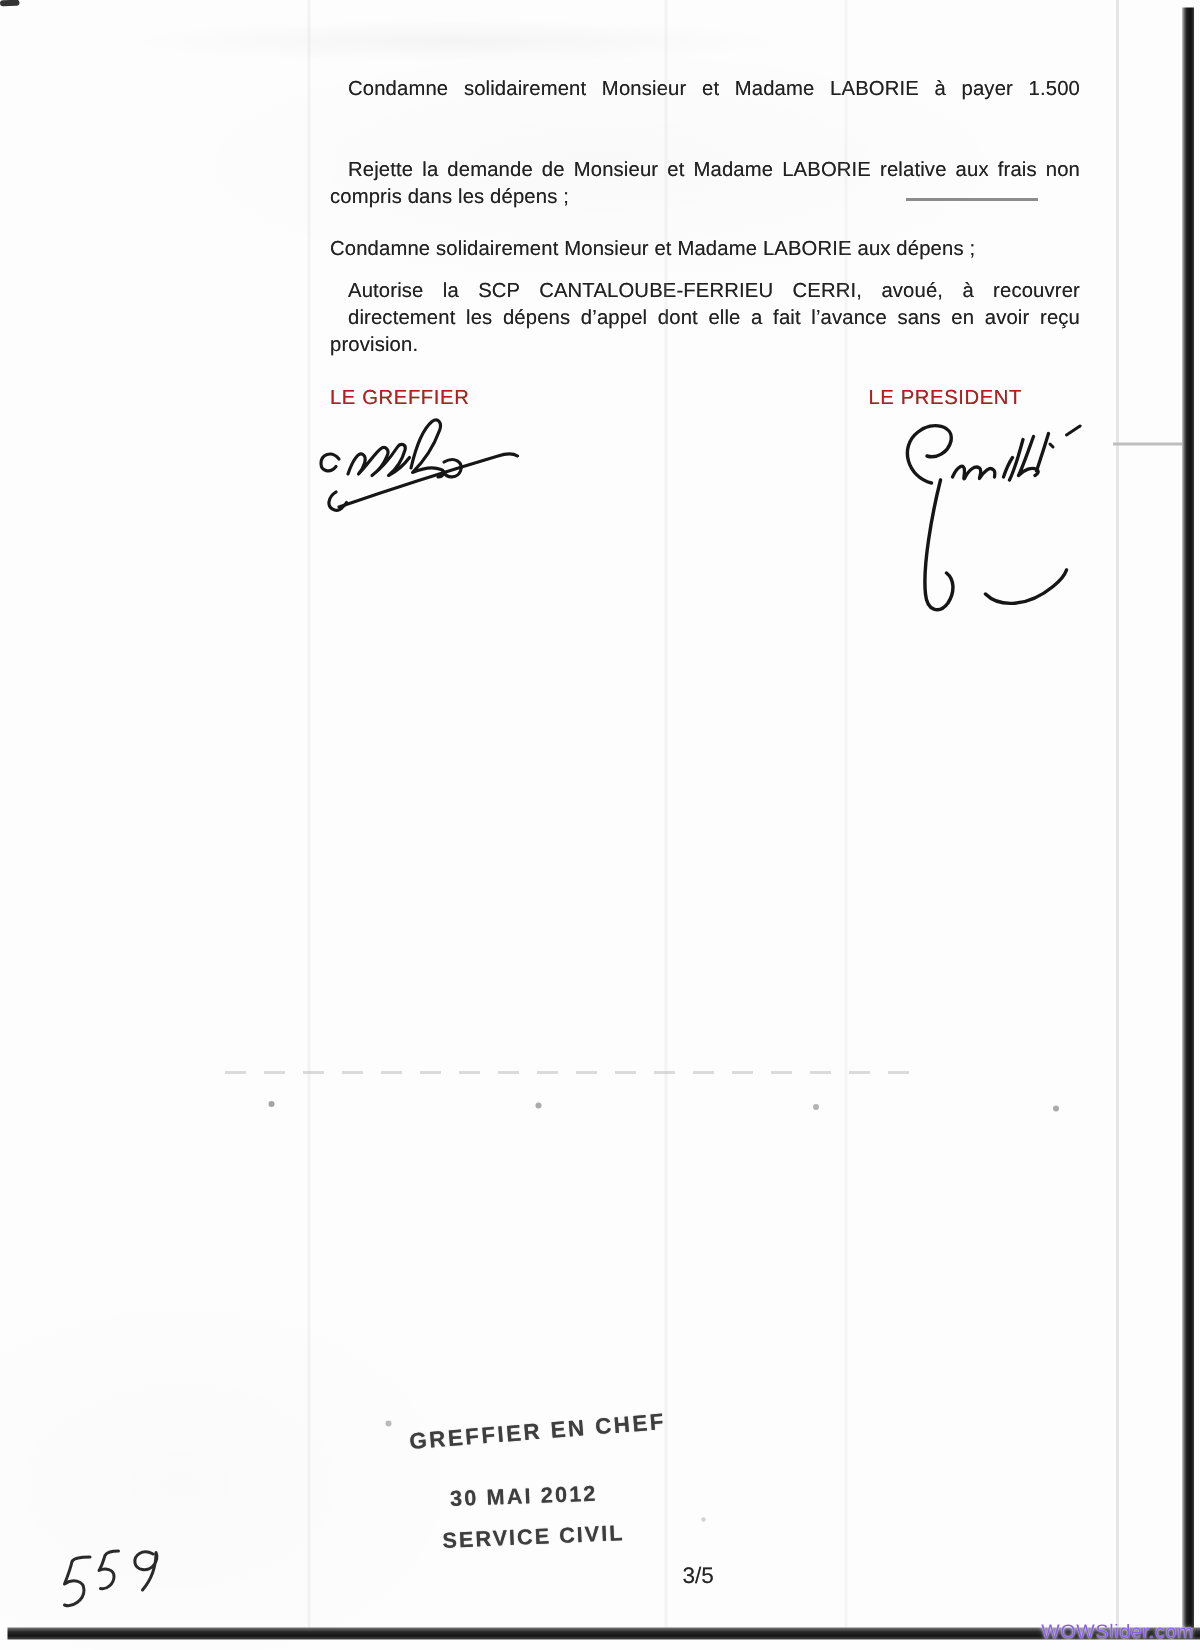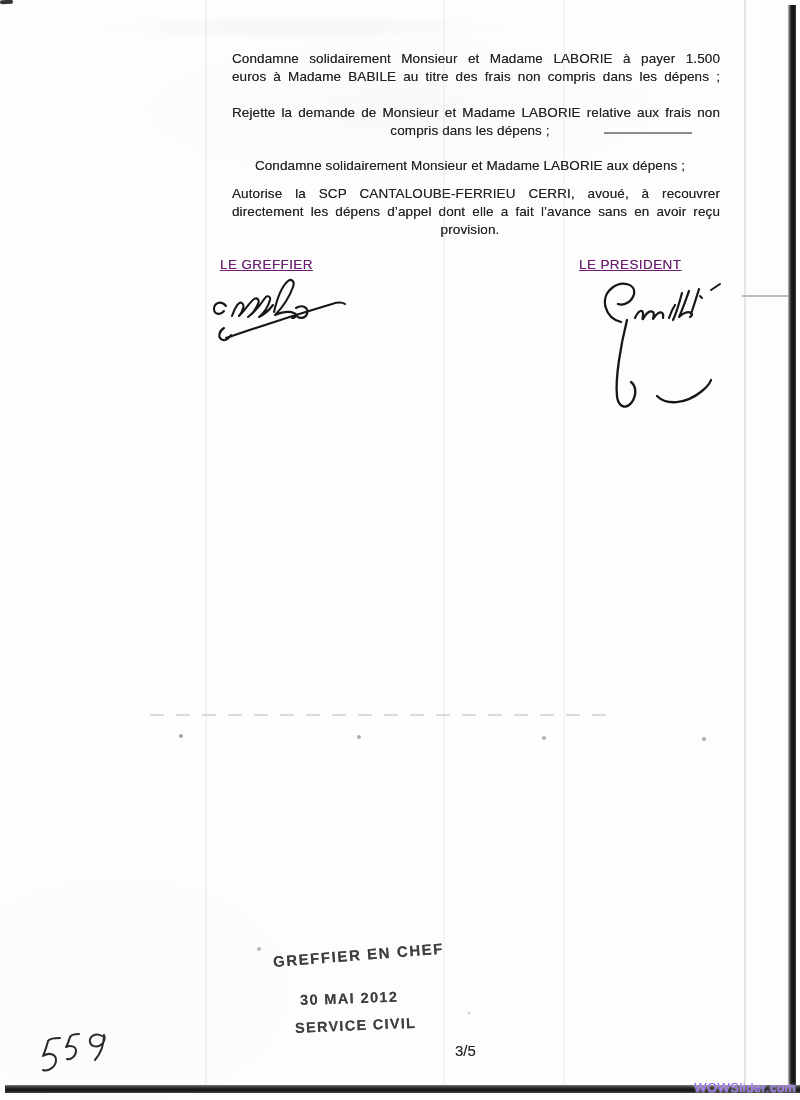--- a/index.html
+++ b/index.html
@@ -16,25 +16,25 @@
       radial-gradient(ellipse 420px 120px at 50% 10%, rgba(0,0,0,0.015), transparent 70%),
       radial-gradient(ellipse 300px 200px at 15% 90%, rgba(0,0,0,0.012), transparent 70%);
   }
   .docline{
     position:relative;
     font-size:13.5px;line-height:18px;color:#212121;
     text-shadow:0 0 .35px rgba(20,20,20,.55);
     letter-spacing:.1px;
   }
   .jl{text-align:justify;text-align-last:justify;margin-left:12px;}
-  .ll{text-align:center;}
+  .ll{text-align:left;}
   .para{position:absolute;left:220px;width:500px;}
   .officer-label{
-    position:absolute;top:257px;font-size:13.5px;color:#701a75;
-    letter-spacing:.4px;text-shadow:0 0 .35px rgba(20,20,20,.55);text-decoration:underline;
+    position:absolute;top:257px;font-size:13.5px;color:#b91c1c;
+    letter-spacing:.4px;text-shadow:0 0 .35px rgba(20,20,20,.55);
   }
   .sig{position:absolute;}
   .sig path{fill:none;stroke:#161616;stroke-linecap:round;stroke-linejoin:round;}
   .stamp-line{
     position:absolute;color:#3e3e3e;font-weight:700;
     text-shadow:0 0 .6px rgba(62,62,62,.7);
     transform-origin:left center;white-space:nowrap;
   }
   .stamp-1{left:273px;top:953px;font-size:15px;letter-spacing:1.6px;transform:rotate(-4.5deg);}
   .stamp-2{left:300px;top:992px;font-size:14.5px;letter-spacing:1.4px;transform:rotate(-2deg);}
@@ -85,21 +85,20 @@
       468px 1012px 0 .5px rgba(150,150,150,.4);
   }
 </style>
 </head>
 <body>
 
 <div class="page">
 
   <div class="para" style="top:50px">
     <div class="docline jl">Condamne solidairement Monsieur et Madame LABORIE à payer 1.500</div>
-    <div class="docline jl">euros à Madame BABILE au titre des frais non compris dans les dépens ;</div>
   </div>
 
   <div class="para" style="top:104px">
     <div class="docline jl">Rejette la demande de Monsieur et Madame LABORIE relative aux frais non</div>
     <div class="docline ll">compris dans les dépens ;</div>
   </div>
 
   <div class="para" style="top:157px">
     <div class="docline ll">Condamne solidairement Monsieur et Madame LABORIE aux dépens ;</div>
   </div>

